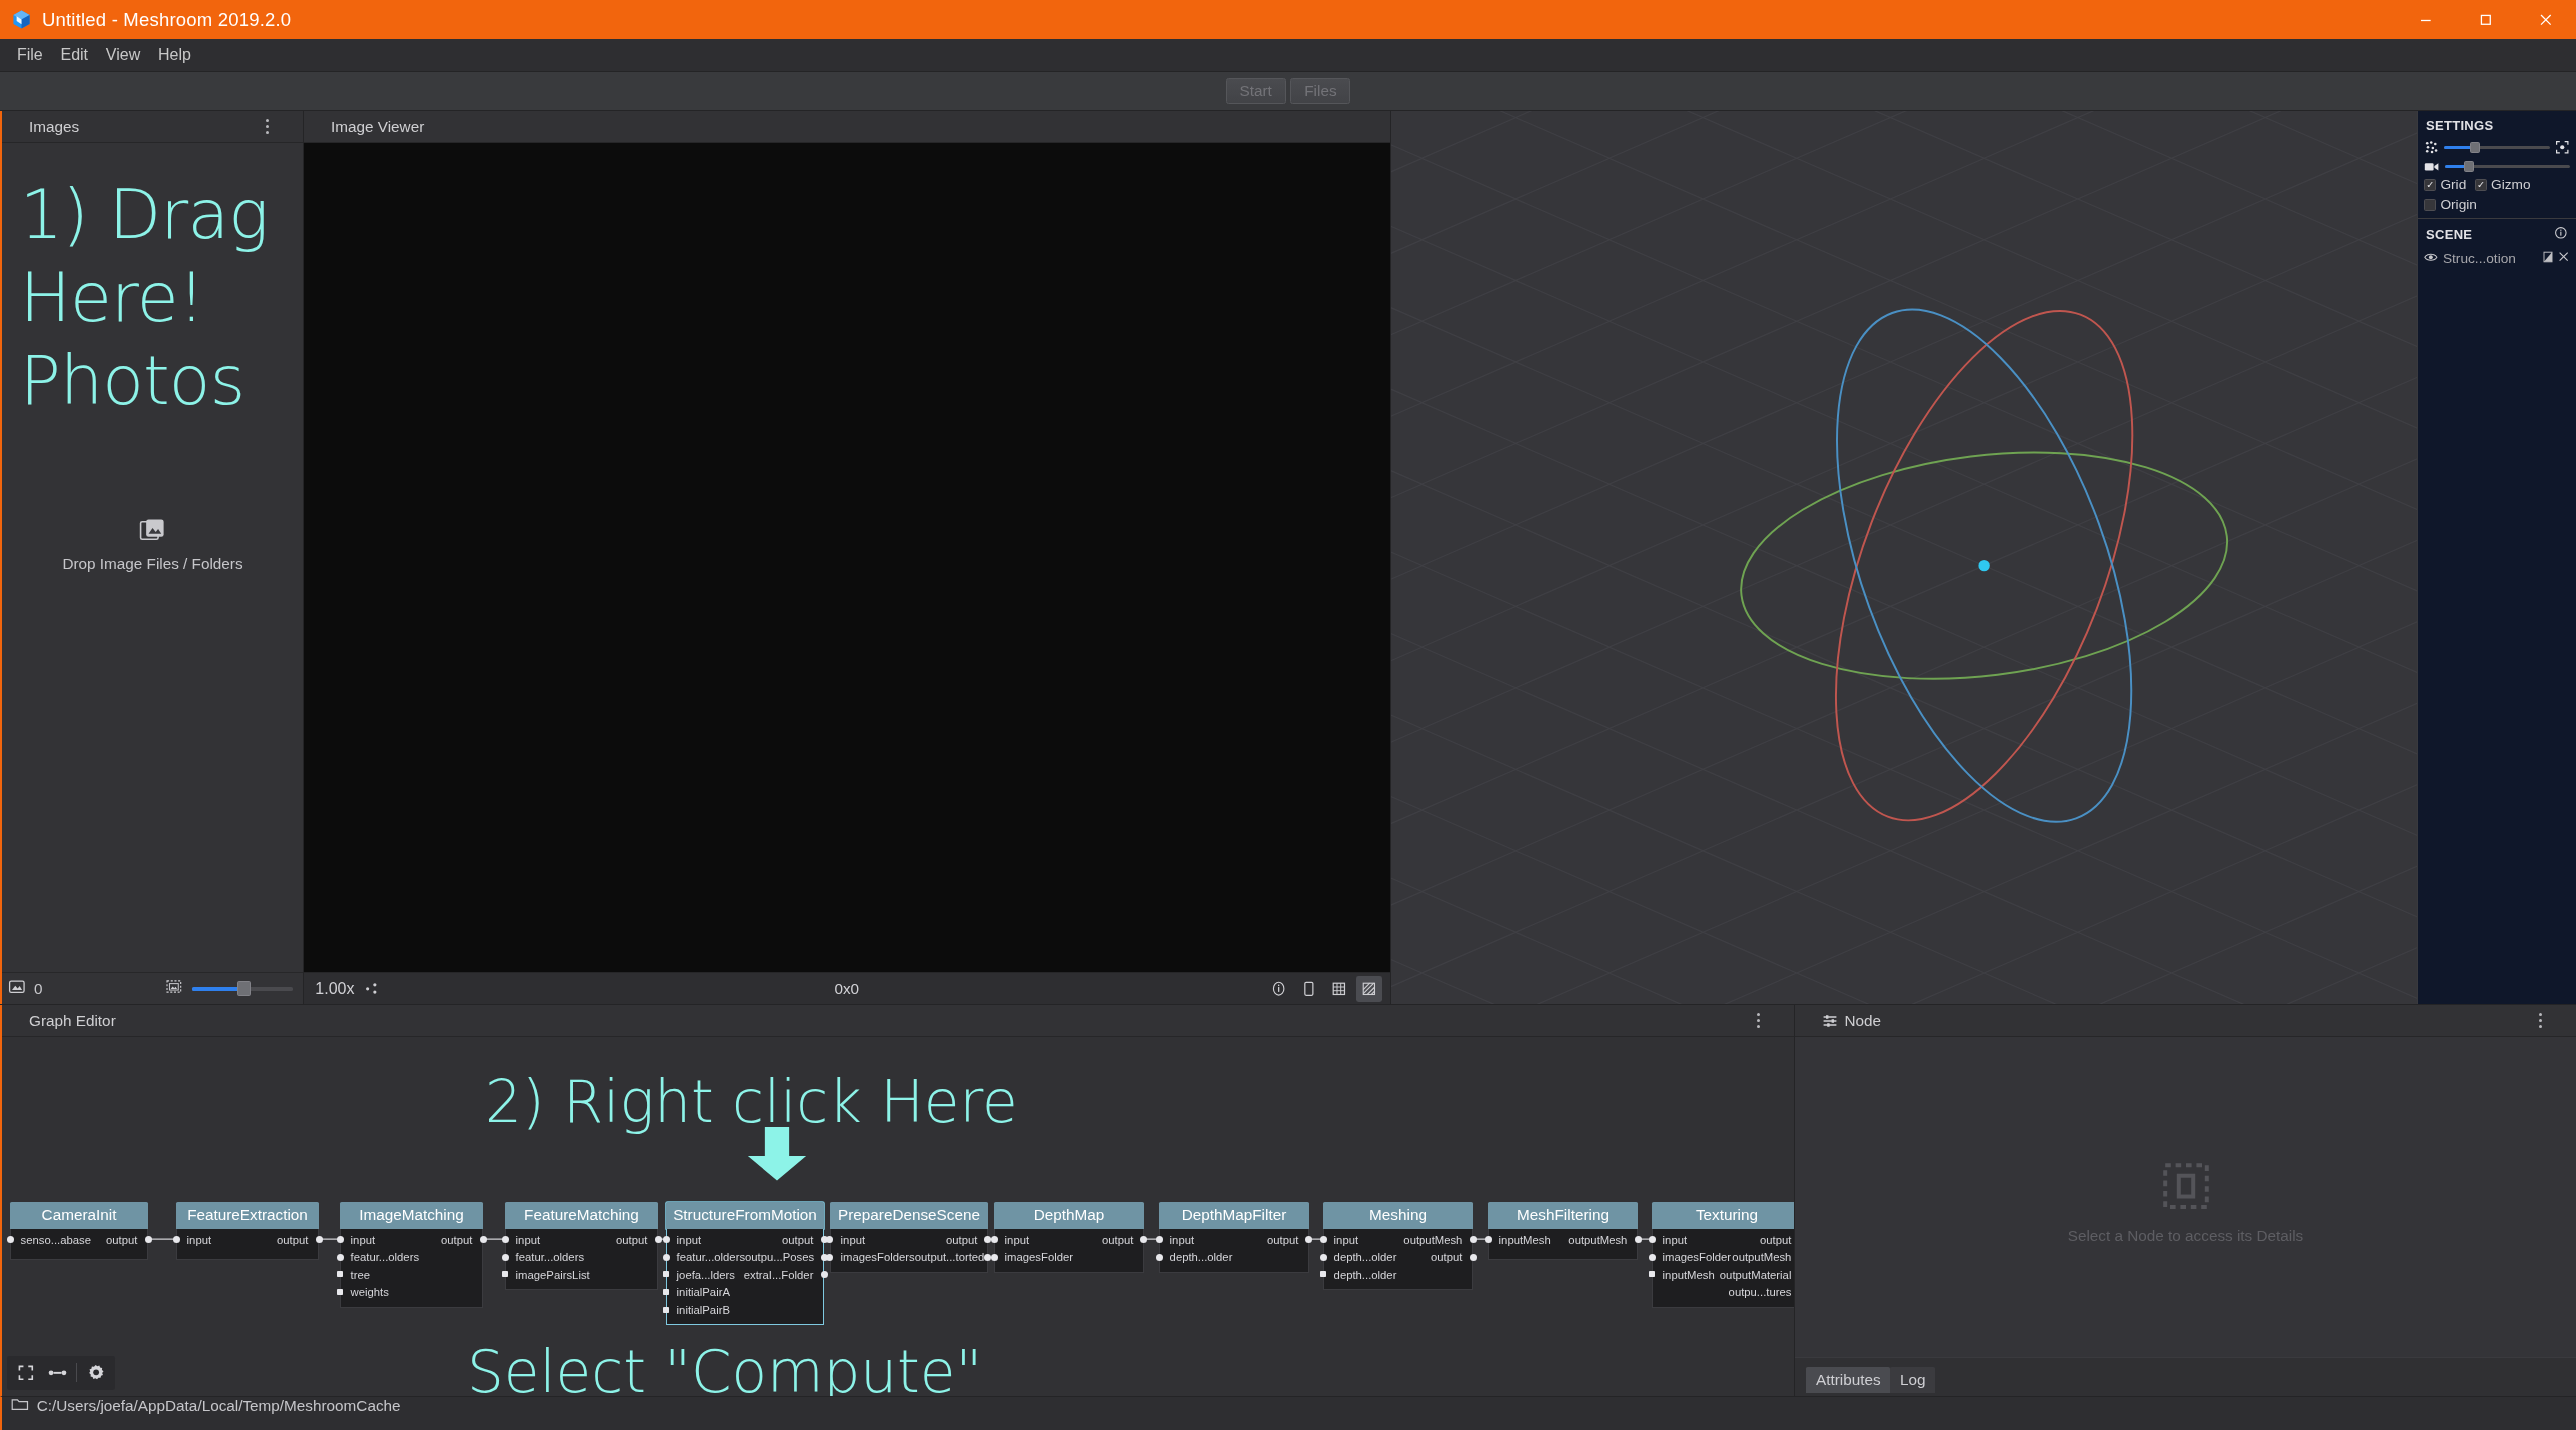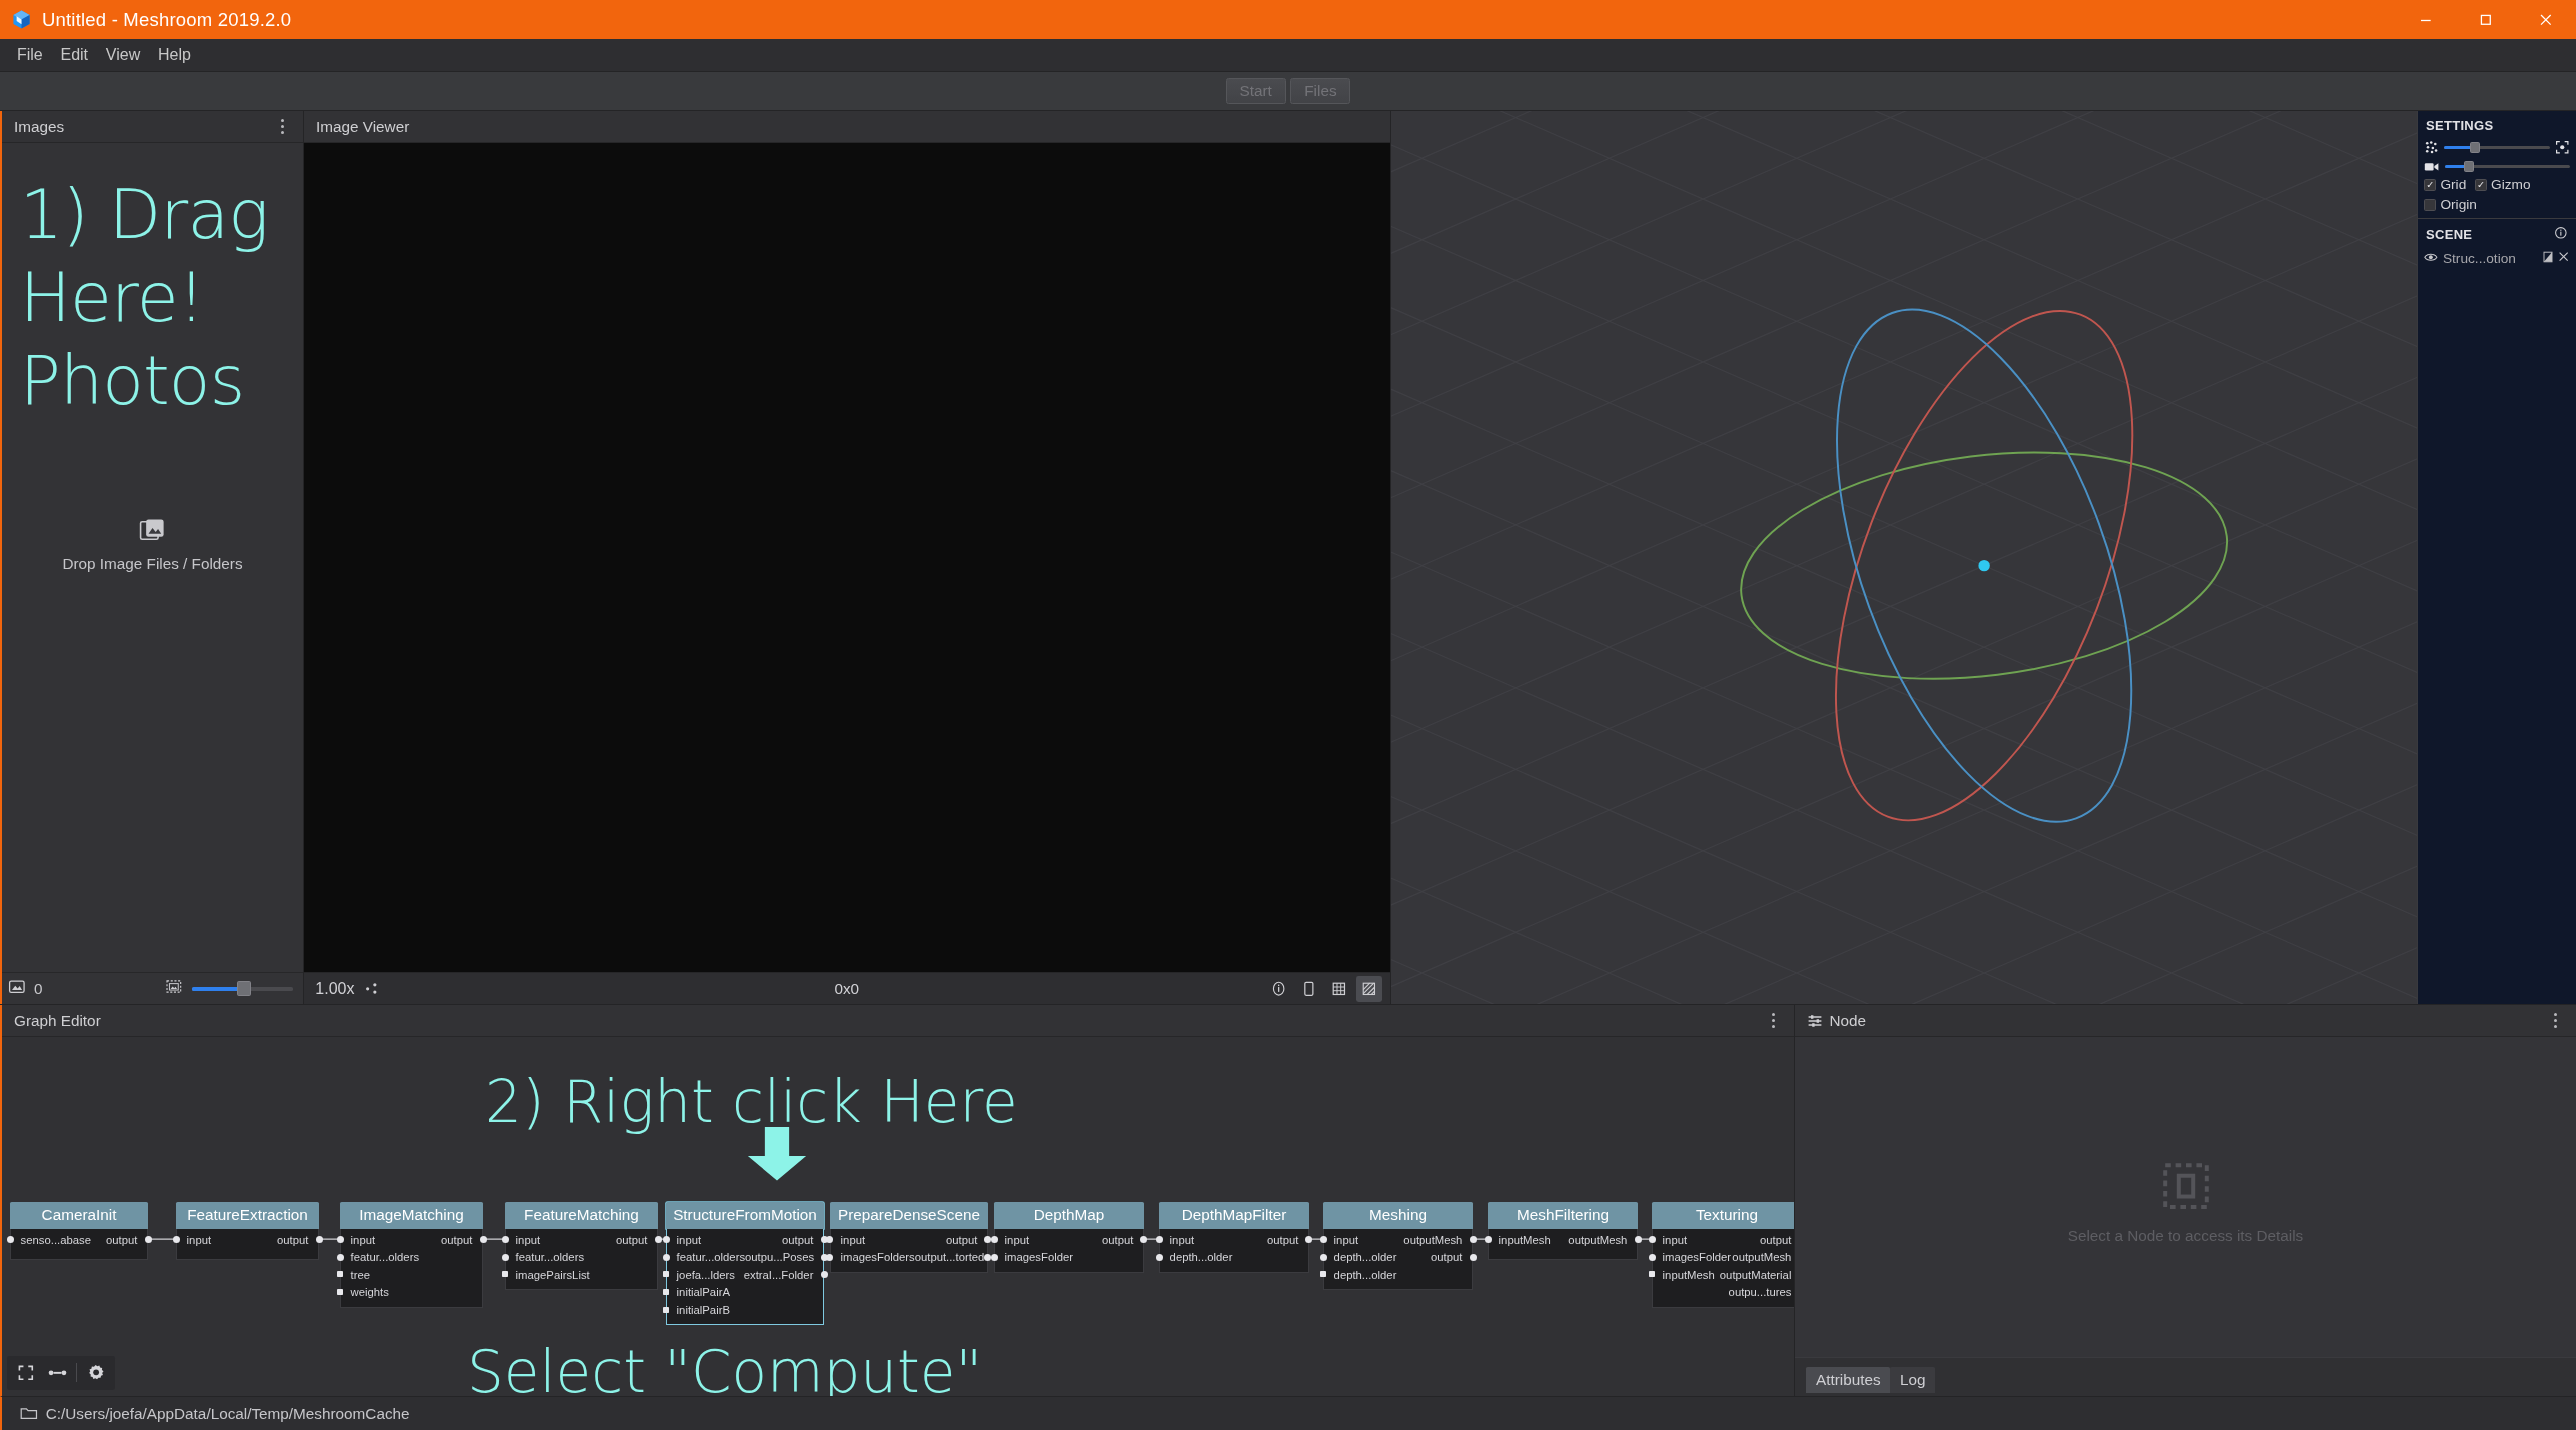--- a/index.html
+++ b/index.html
@@ -65,21 +65,21 @@
     padding: 0 11.3px;
   }
 
   
   .mainrow { display:flex; flex: 1 1 auto; min-height:0; }
 
   .panel-header {
     height: 32px; flex:0 0 32px;
     background: #323235;
     display:flex; align-items:center;
-    padding: 0 12px;
+    padding: 0 27px;
     font-size: 15.3px; color: #cfcfd2;
     border-bottom: 0.8px solid #262628;
   }
   .panel-header .ph-title { flex: 1 1 auto; }
   .kebab {
     width: 17.7px; height: 21px;
     display:flex; flex-direction:column; align-items:center; justify-content:center; gap:3.2px;
   }
   .kebab i { width:3.2px; height:3.2px; border-radius:50%; background:#b9b9bd; display:block; }
 
@@ -287,22 +287,22 @@
   .tabbtn {
     font-size:15.3px; padding: 4px 9.7px; color:#cfcfd3;
     background:#3b3b3f; border-radius:1.6px 1.6px 0 0;
   }
   .tabbtn.active { background:#4a4b50; }
 
   
   .statusbar {
     height: 34px; flex:0 0 34px;
     background:#2e2e31;
-    display:flex; align-items:center; gap:8px;
-    padding-left: 18px;
+    display:flex; gap:8px;
+    padding-left: 9px;
     border-top: 0.8px solid #242426;
     border-left: 2.4px solid #f2650d;
     font-size:15.3px; color:#c6c6ca;
   }
 </style>
 </head>
 <body>
 
 <div id="app">
 

